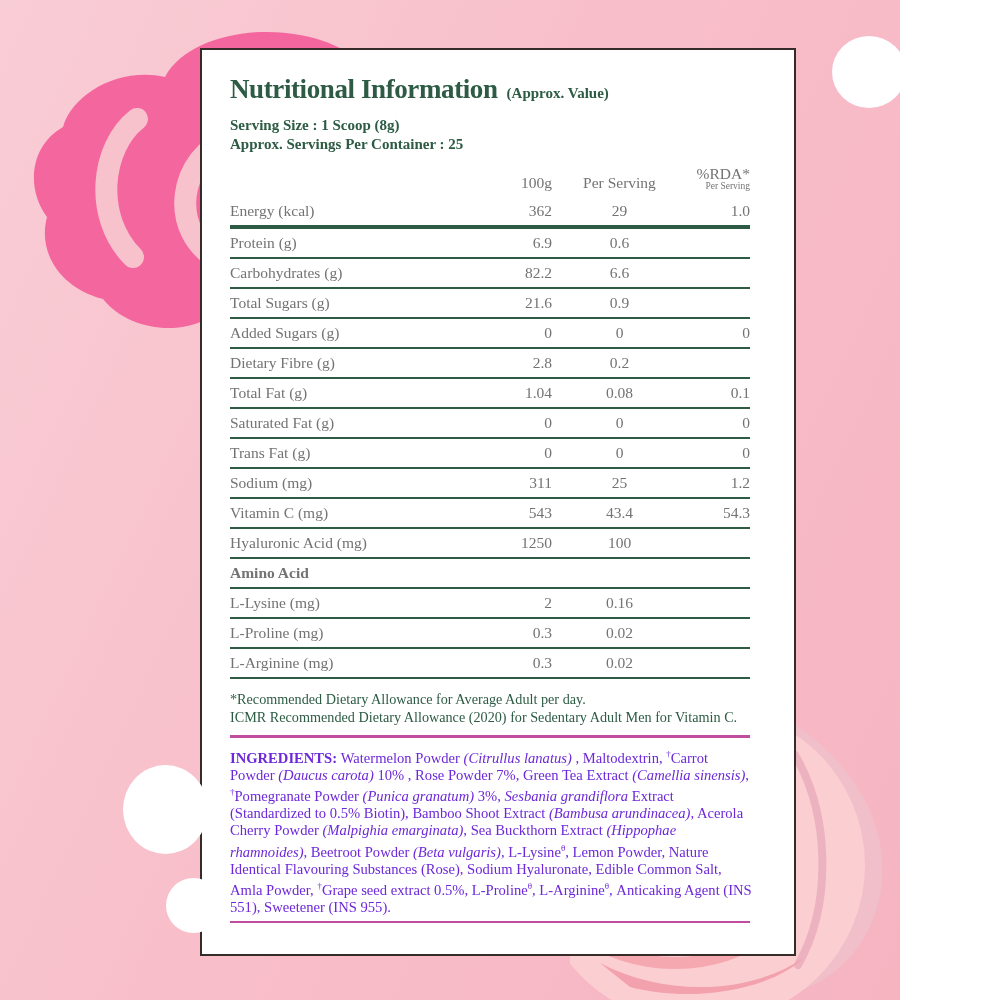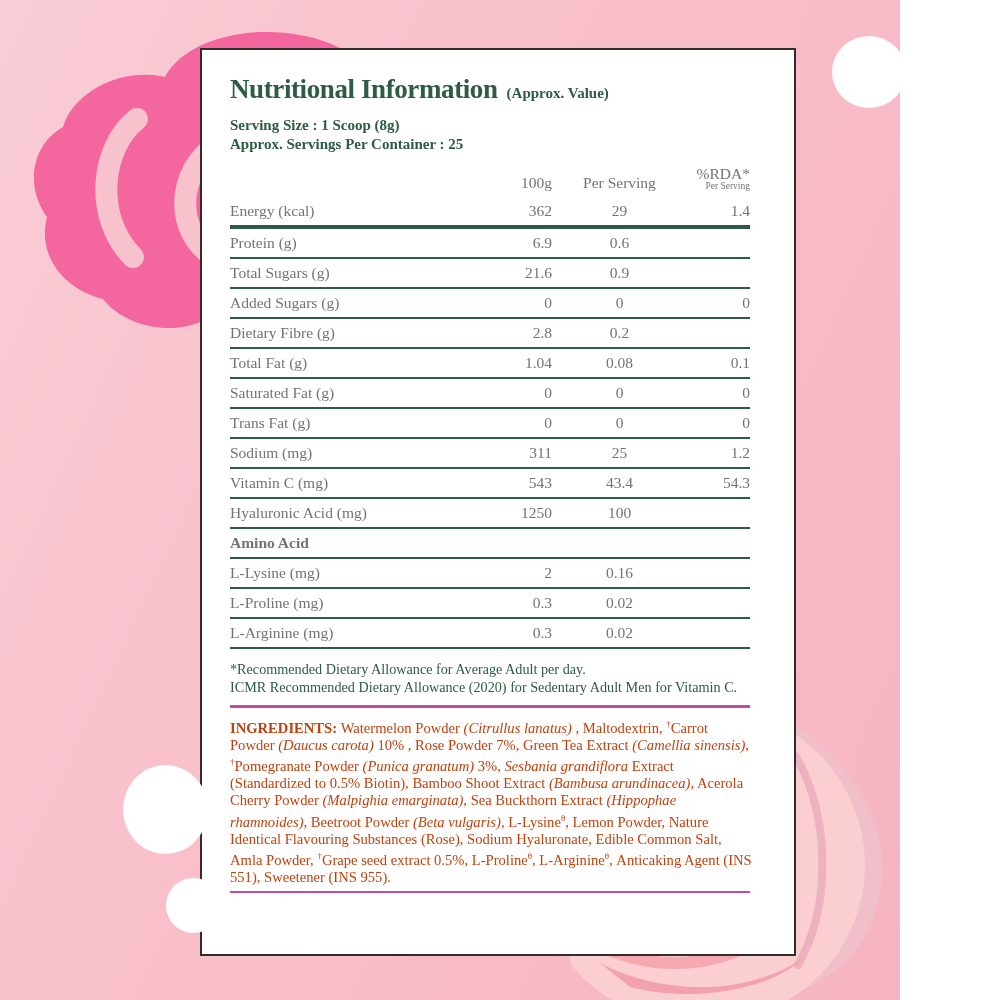--- a/index.html
+++ b/index.html
@@ -37,21 +37,21 @@
   table.nutrition tr.thick td{border-bottom-width:4px;}
   td.lbl{text-align:left;}
   td.num{text-align:right;}
   td.mid{text-align:center;}
   td.rda{text-align:right;}
   td.section{font-weight:bold;}
 
   .footnote{margin-top:11px;font-size:14.2px;line-height:18px;width:524px;}
   .divider{width:520px;height:2.5px;background:#c14d9f;margin-top:9px;}
   .ingredients{width:526px;margin-top:8px;font-size:14.6px;line-height:17.3px;
-    color:#c2410c;}
+    color:#6d28d9;}
   .ingredients sup{font-size:9px;}
   .divider-bottom{margin-top:4px;}
 </style>
 </head>
 <body>
 
 <div class="stage">
 
   <svg class="deco" style="left:25px;top:27px;" width="365" height="305" viewBox="0 0 365 305">
     <path d="M140,50 C160,12 225,-2 275,8 C320,16 352,40 345,68 C368,98 366,140 338,165
@@ -109,26 +109,32 @@
             <div class="rda-head">%RDA*</div>
             <div class="rda-sub">Per Serving</div>
           </td>
         </tr>
       </thead>
       <tbody>
           <tr class="thick">
             <td class="lbl">Energy (kcal)</td>
             <td class="num">362</td>
             <td class="mid">29</td>
-            <td class="rda">1.4</td>
+            <td class="rda">1.0</td>
           </tr>
           <tr>
             <td class="lbl">Protein (g)</td>
             <td class="num">6.9</td>
             <td class="mid">0.6</td>
+            <td class="rda"></td>
+          </tr>
+          <tr>
+            <td class="lbl">Carbohydrates (g)</td>
+            <td class="num">82.2</td>
+            <td class="mid">6.6</td>
             <td class="rda"></td>
           </tr>
           <tr>
             <td class="lbl">Total Sugars (g)</td>
             <td class="num">21.6</td>
             <td class="mid">0.9</td>
             <td class="rda"></td>
           </tr>
           <tr>
             <td class="lbl">Added Sugars (g)</td>

